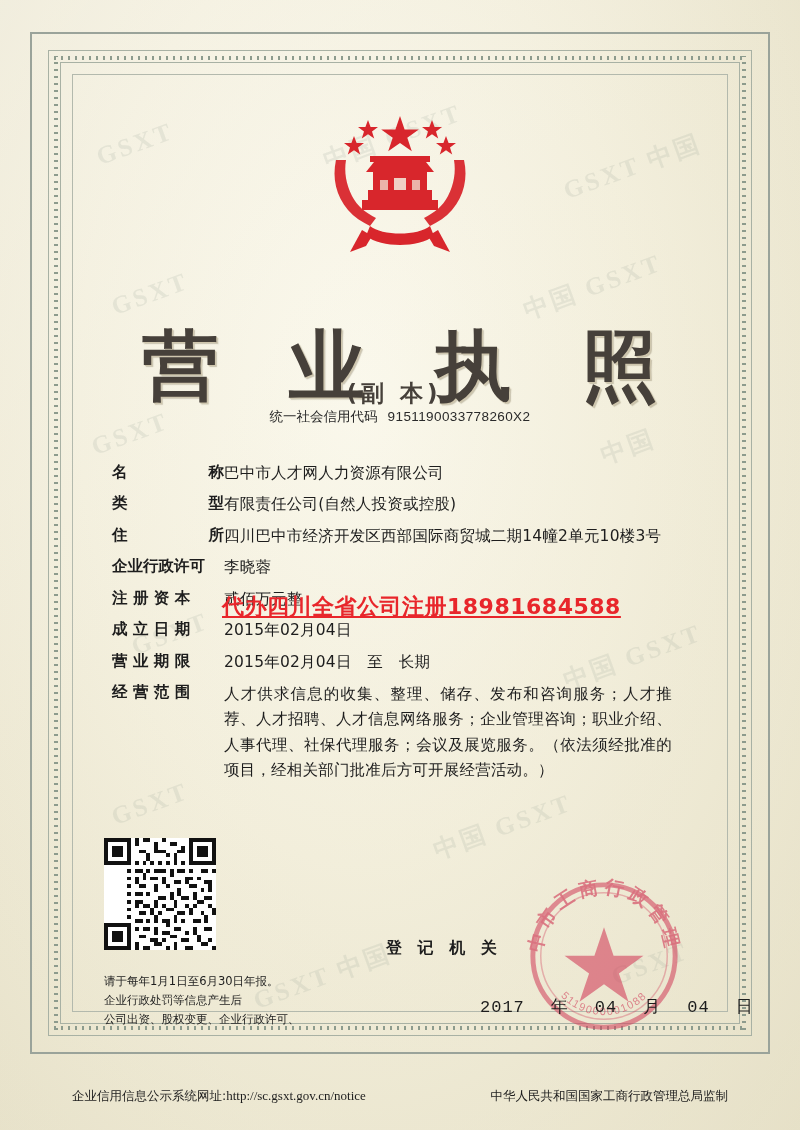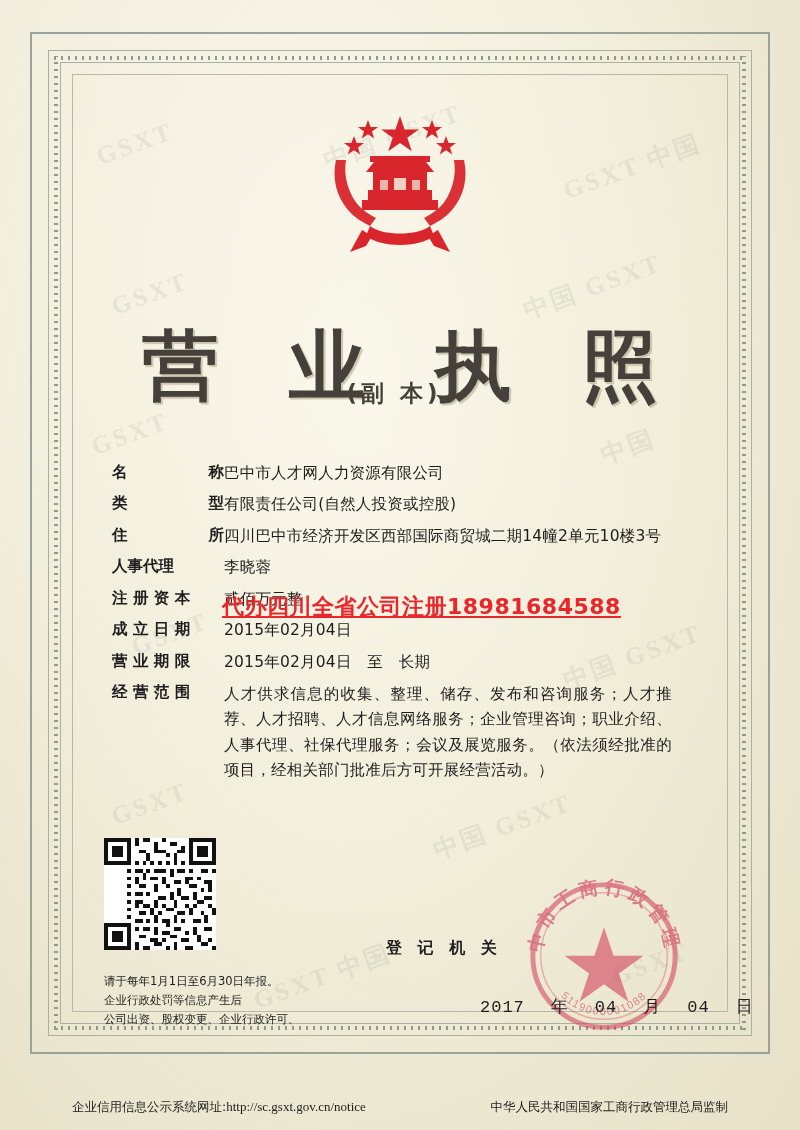--- a/index.html
+++ b/index.html
@@ -236,21 +236,21 @@
     top: 972px;
     font-size: 11.5px;
     line-height: 1.65;
     color: #1d1d1d;
     font-family: "DejaVu Sans", "Liberation Sans", sans-serif;
   }
 
   .footer {
     position: absolute;
     left: 0; right: 0;
-    bottom: 14px;
+    bottom: 25px;
     padding: 0 72px;
     display: flex;
     justify-content: space-between;
     align-items: flex-end;
     font-size: 12.5px;
     color: #1d1d1d;
     font-family: "DejaVu Sans", "Liberation Sans", sans-serif;
   }
   .footer .url {
     font-family: "Liberation Serif", serif;
@@ -308,20 +308,23 @@
         <polygon points="122,20 124.6,27.1 132,27.1 126,31.5 128.2,38.6 122,34.2 115.8,38.6 118,31.5 112,27.1 119.4,27.1"></polygon>
         <polygon points="136,36 138.6,43.1 146,43.1 140,47.5 142.2,54.6 136,50.2 129.8,54.6 132,47.5 126,43.1 133.4,43.1"></polygon>
         <polygon points="58,20 60.6,27.1 68,27.1 62,31.5 64.2,38.6 58,34.2 51.8,38.6 54,31.5 48,27.1 55.4,27.1"></polygon>
         <polygon points="44,36 46.6,43.1 54,43.1 48,47.5 50.2,54.6 44,50.2 37.8,54.6 40,47.5 34,43.1 41.4,43.1"></polygon>
       </g>
     </svg>
   </div>
 
   <div class="cert-title">营 业 执 照</div>
   <div class="cert-subtitle">(副  本)</div>
+  <div class="credit-code">
+    <span>统一社会信用代码</span><span class="code-num">9151190033778260X2</span>
+  </div>
 
   <div class="fields">
 
     <div class="field-row">
       <div class="field-label spread">
         <span>名</span>
         <span>称</span>
       </div>
       <div class="field-value">巴中市人才网人力资源有限公司</div>
     </div>
@@ -336,21 +339,21 @@
 
     <div class="field-row">
       <div class="field-label spread">
         <span>住</span>
         <span>所</span>
       </div>
       <div class="field-value">四川巴中市经济开发区西部国际商贸城二期14幢2单元10楼3号</div>
     </div>
 
     <div class="field-row">
-      <div class="field-label">人事代理</div>
+      <div class="field-label">企业行政许可</div>
       <div class="field-value">李晓蓉</div>
     </div>
 
     <div class="field-row">
       <div class="field-label">注 册 资 本</div>
       <div class="field-value">贰佰万元整</div>
     </div>
 
     <div class="field-row">
       <div class="field-label">成 立 日 期</div>

